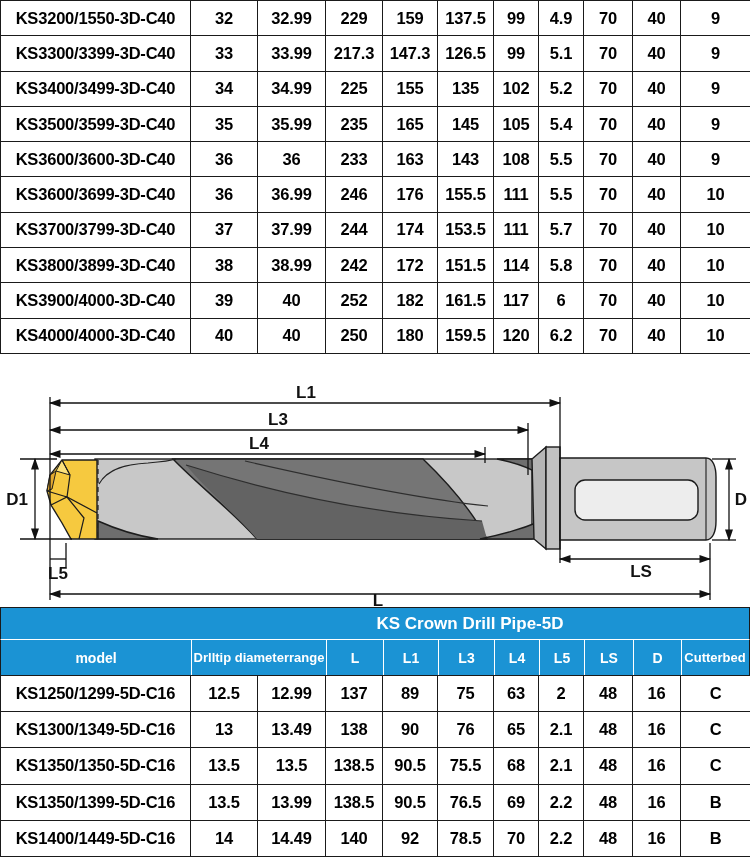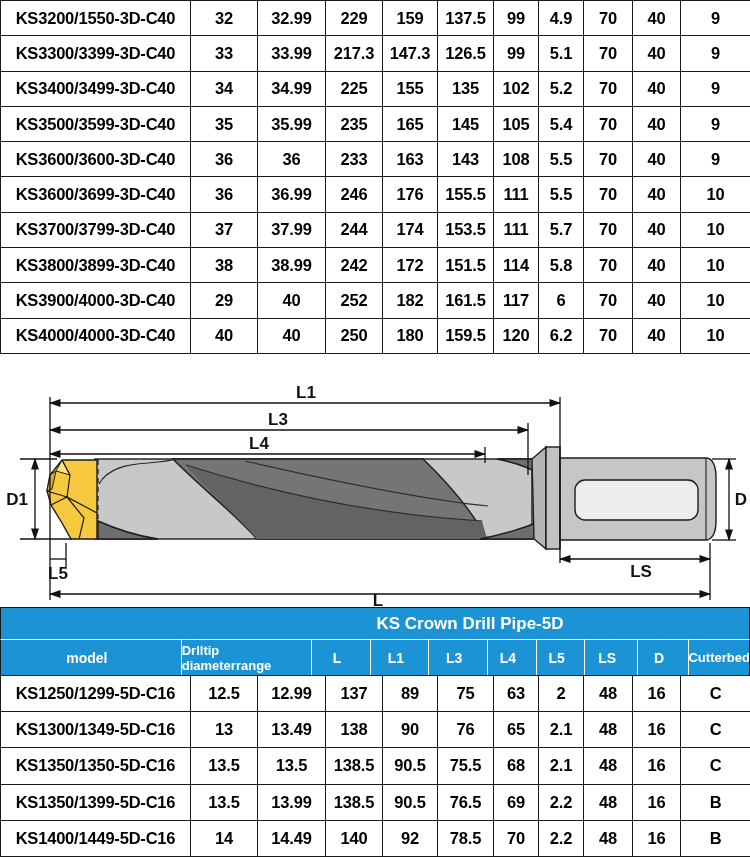--- a/index.html
+++ b/index.html
@@ -17,21 +17,21 @@
   .dim{stroke:#111;stroke-width:1.3;fill:none;}
   .outline{stroke:#1c1c1c;stroke-width:1.4;}
 
   
   .crown{position:absolute;top:607px;left:0;width:750px;height:250px;box-sizing:border-box;}
   .crown-title{box-sizing:border-box;height:33px;background:var(--blue,#1b93d4);color:#fff;
                border:1.5px solid var(--border,#1a1a1a);border-bottom:1px solid #fff;
                display:flex;align-items:center;justify-content:center;padding-left:190px;
                font-size:17px;font-weight:700;text-align:right;}
   .crown-head{box-sizing:border-box;height:35px;background:var(--blue,#1b93d4);display:flex;
-              border-left:1.5px solid var(--border,#1a1a1a);border-right:1.5px solid var(--border,#1a1a1a);gap:8px;}
+              border-left:1.5px solid var(--border,#1a1a1a);border-right:1.5px solid var(--border,#1a1a1a);}
   .crown-head .hc{box-sizing:border-box;display:flex;align-items:center;justify-content:center;
                   color:#fff;font-size:14px;font-weight:700;border-left:1px solid #fff;overflow:hidden;}
   .crown-head .hc:first-child{border-left:none;}
   .crown-head .hc.small{font-size:13px;}
   .t5d{width:750px;height:182px;border-collapse:collapse;table-layout:fixed;}
   .t5d td{border:1.5px solid var(--border,#1a1a1a);text-align:center;vertical-align:middle;
           font-size:16.5px;font-weight:600;letter-spacing:-0.2px;padding:4px;background:#fff;}
 </style>
 </head>
 <body>
@@ -152,21 +152,21 @@
           <td>172</td>
           <td>151.5</td>
           <td>114</td>
           <td>5.8</td>
           <td>70</td>
           <td>40</td>
           <td>10</td>
         </tr>
         <tr>
           <td>KS3900/4000-3D-C40</td>
-          <td>29</td>
+          <td>39</td>
           <td>40</td>
           <td>252</td>
           <td>182</td>
           <td>161.5</td>
           <td>117</td>
           <td>6</td>
           <td>70</td>
           <td>40</td>
           <td>10</td>
         </tr>

